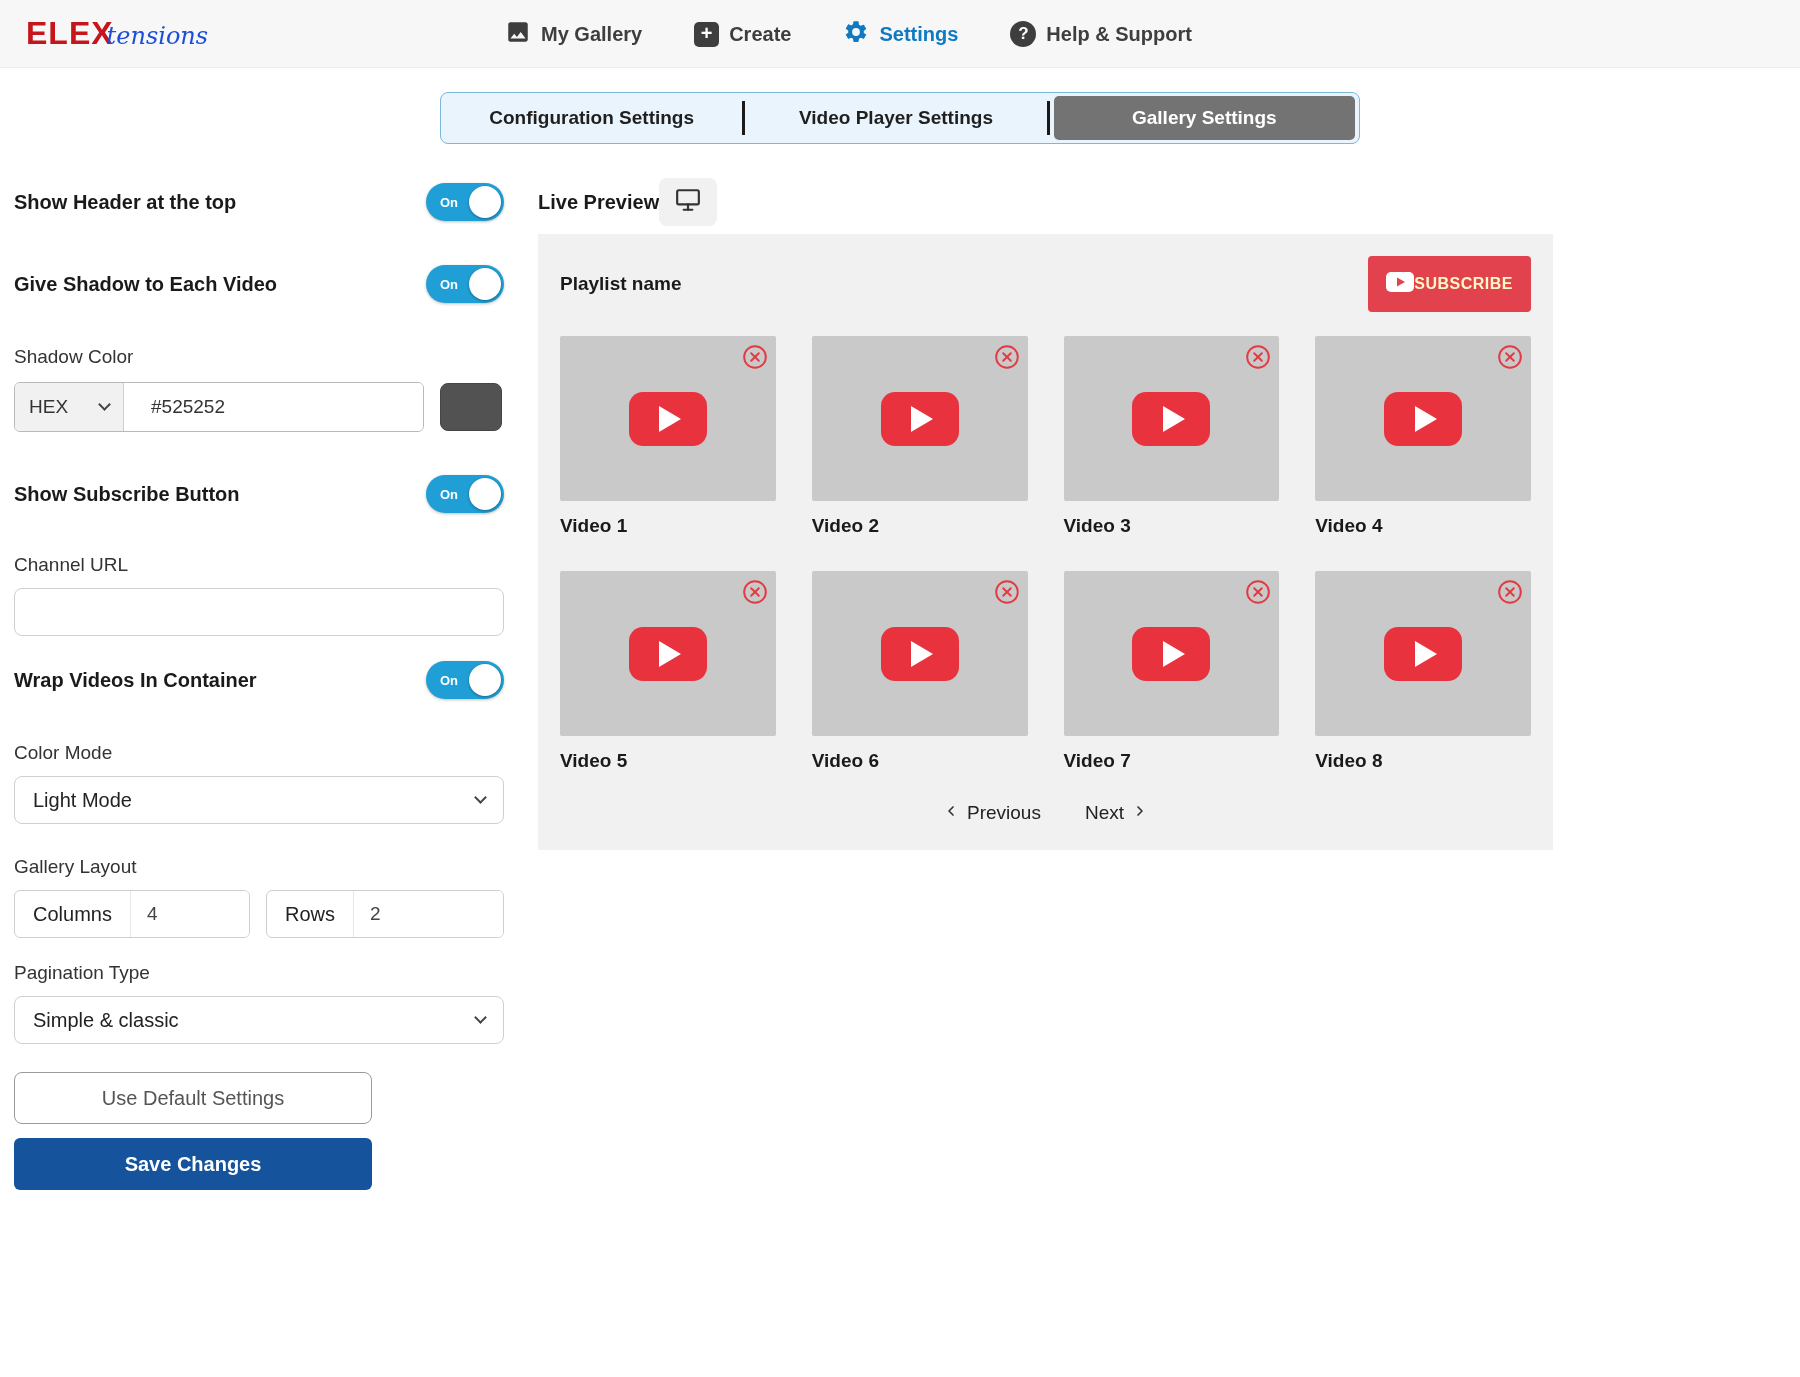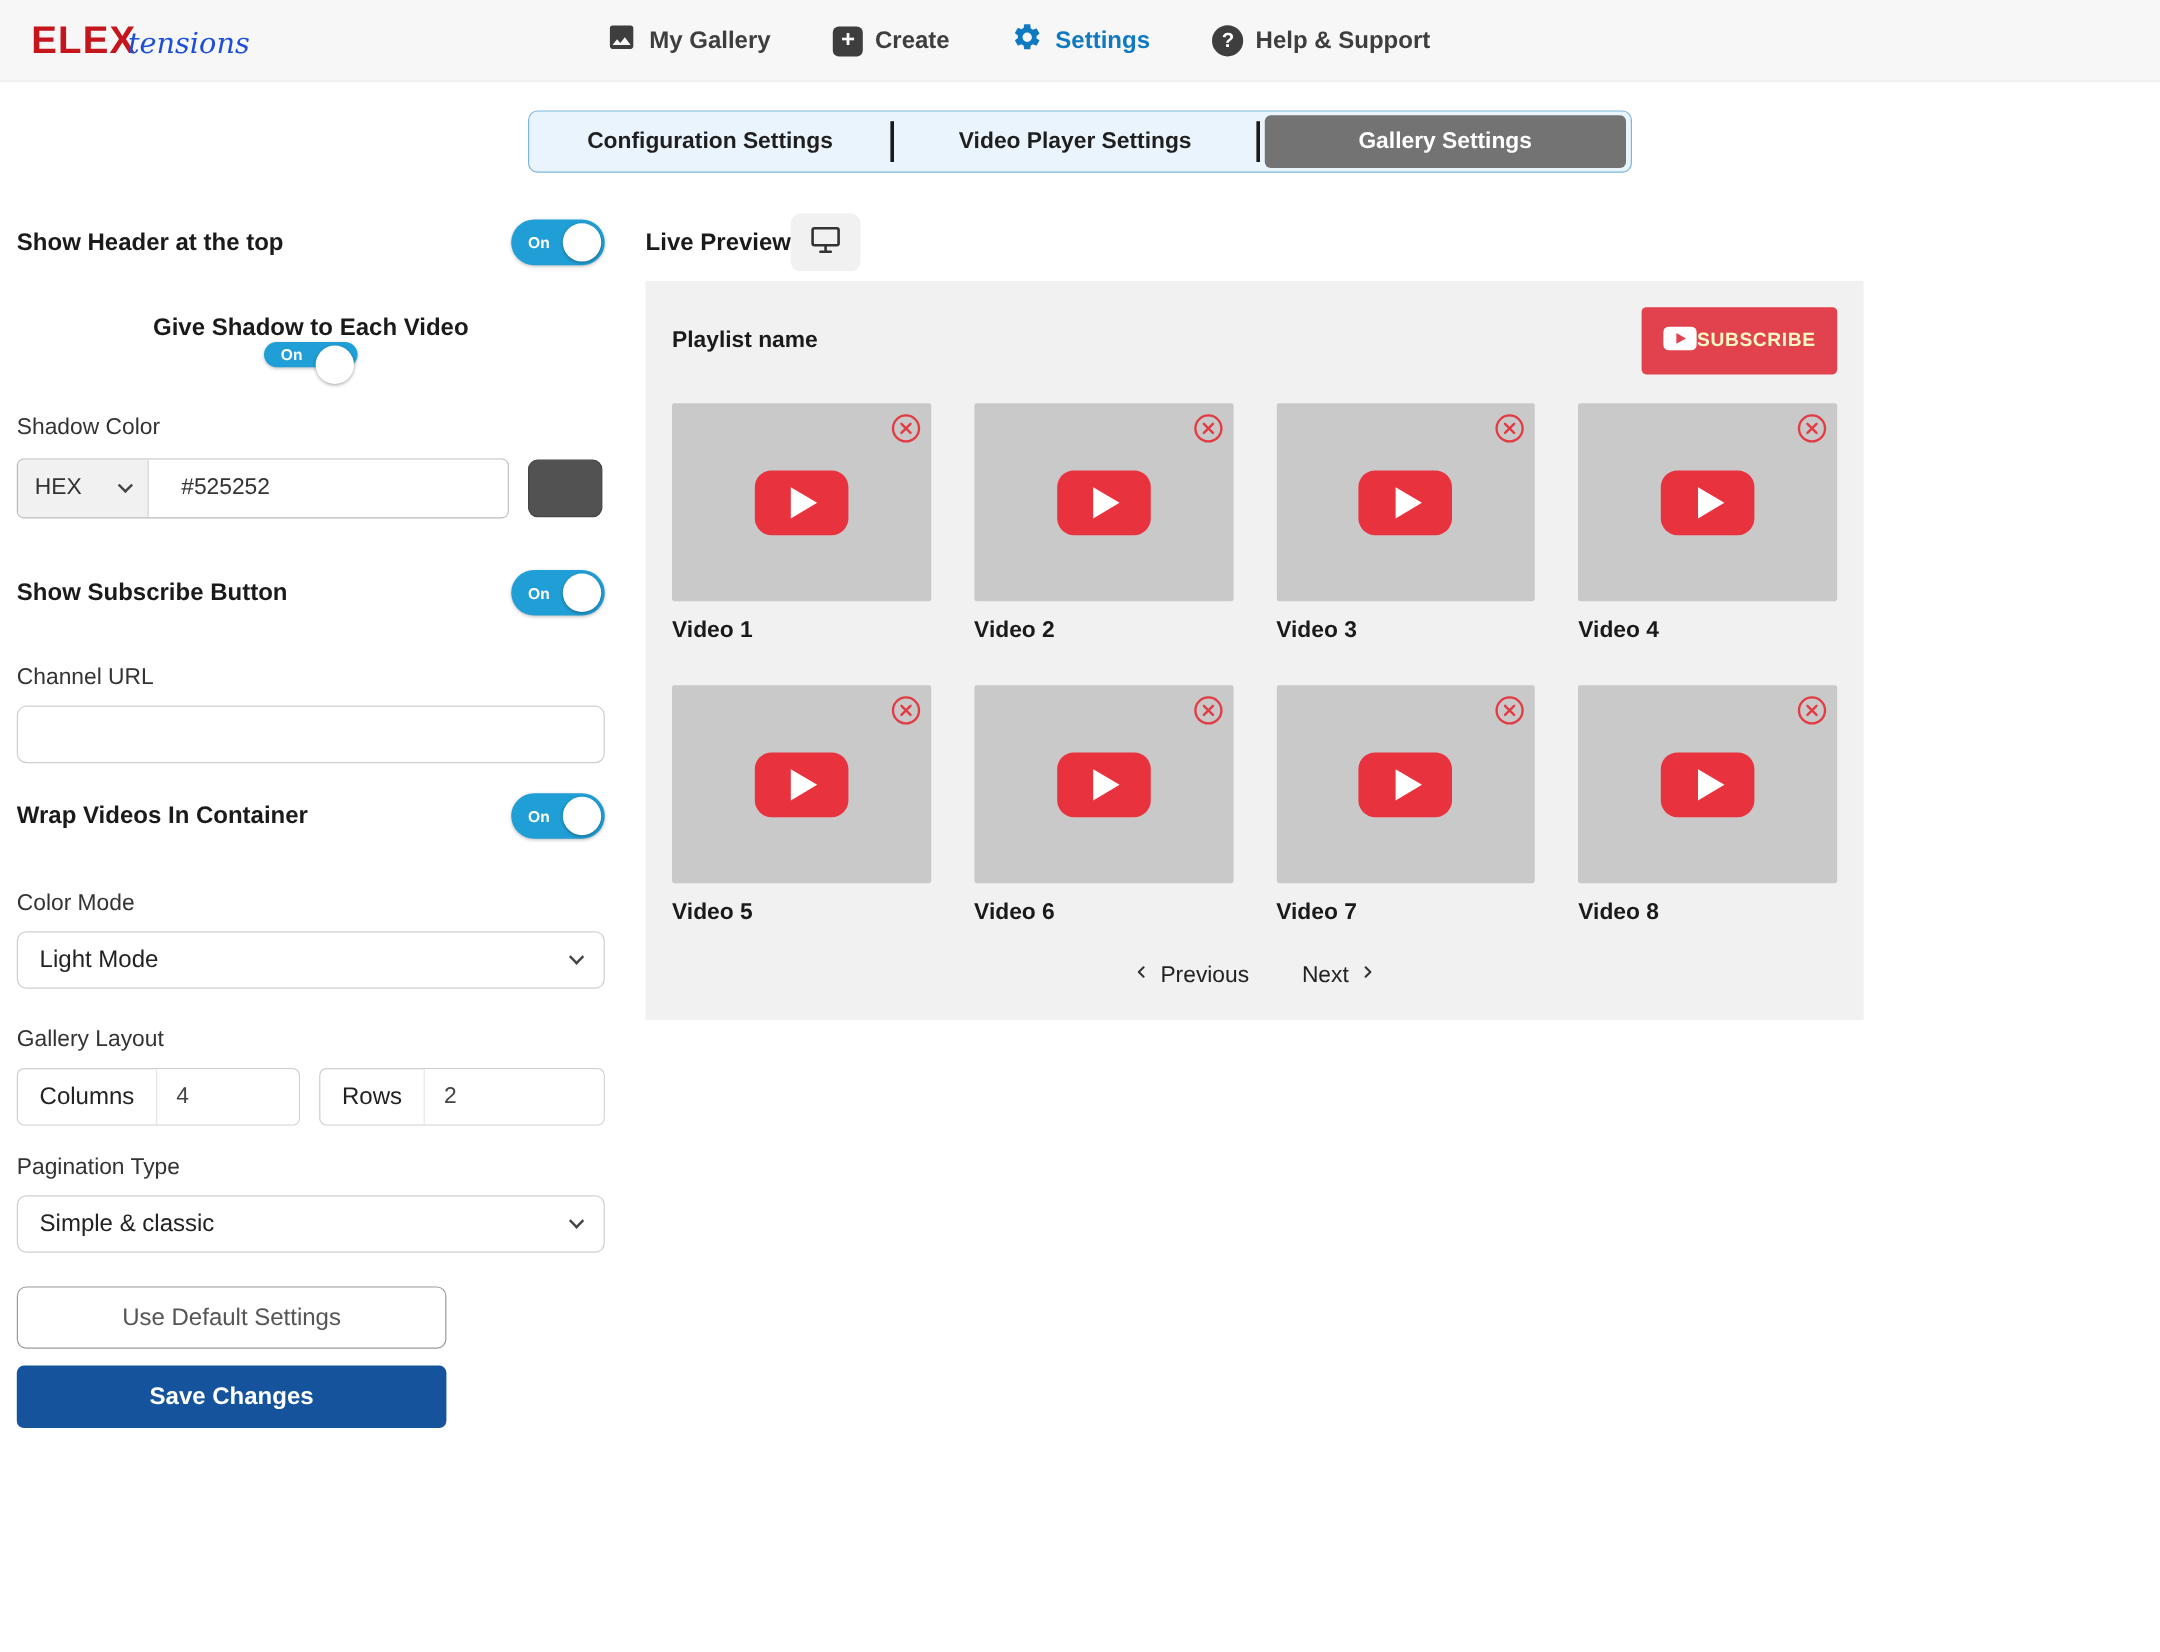--- a/index.html
+++ b/index.html
@@ -27,21 +27,21 @@
 
   
   .left { position: absolute; left: 14px; top: 180px; width: 490px; }
   .toggle-row { display: flex; align-items: center; justify-content: space-between; height: 44px; }
   .row-label { font-size: 20px; font-weight: bold; color: #1a1a1a; }
   .field-label { font-size: 19px; color: #333; }
   .toggle { width: 78px; height: 38px; border-radius: 19px; background: #209fd6; position: relative; display: flex; align-items: center; cursor: pointer; box-shadow: 0 1px 3px rgba(0,0,0,.25); }
   .toggle .on-label { color: #fff; font-size: 13px; font-weight: bold; margin-left: 14px; }
   .toggle .knob { position: absolute; right: 3px; top: 3px; width: 32px; height: 32px; border-radius: 50%; background: #fff; box-shadow: 0 1px 3px rgba(0,0,0,.35); }
 
-  .mt-38 { margin-top: 38px; flex-direction: column; }
+  .mt-38 { margin-top: 38px; }
   .mt-40 { margin-top: 40px; }
   .mt-32 { margin-top: 32px; }
   .mt-24 { margin-top: 24px; }
   .mt-22 { margin-top: 22px; }
   .mt-12 { margin-top: 12px; }
 
   .color-row { display: flex; align-items: center; margin-top: 14px; }
   .hex-box { display: flex; height: 50px; border: 1px solid #b9b9b9; border-radius: 6px; overflow: hidden; width: 410px; background: #fff; }
   .hex-select { width: 110px; background: #f1f1f1; display: flex; align-items: center; justify-content: space-between; padding: 0 14px; font-size: 19px; color: #333; border-right: 1px solid #cfcfcf; cursor: pointer; }
   .hex-input { flex: 1; border: none; font-size: 19px; padding: 0 27px; color: #333; outline: none; background: #fff; font-family: "Liberation Sans", sans-serif; }

